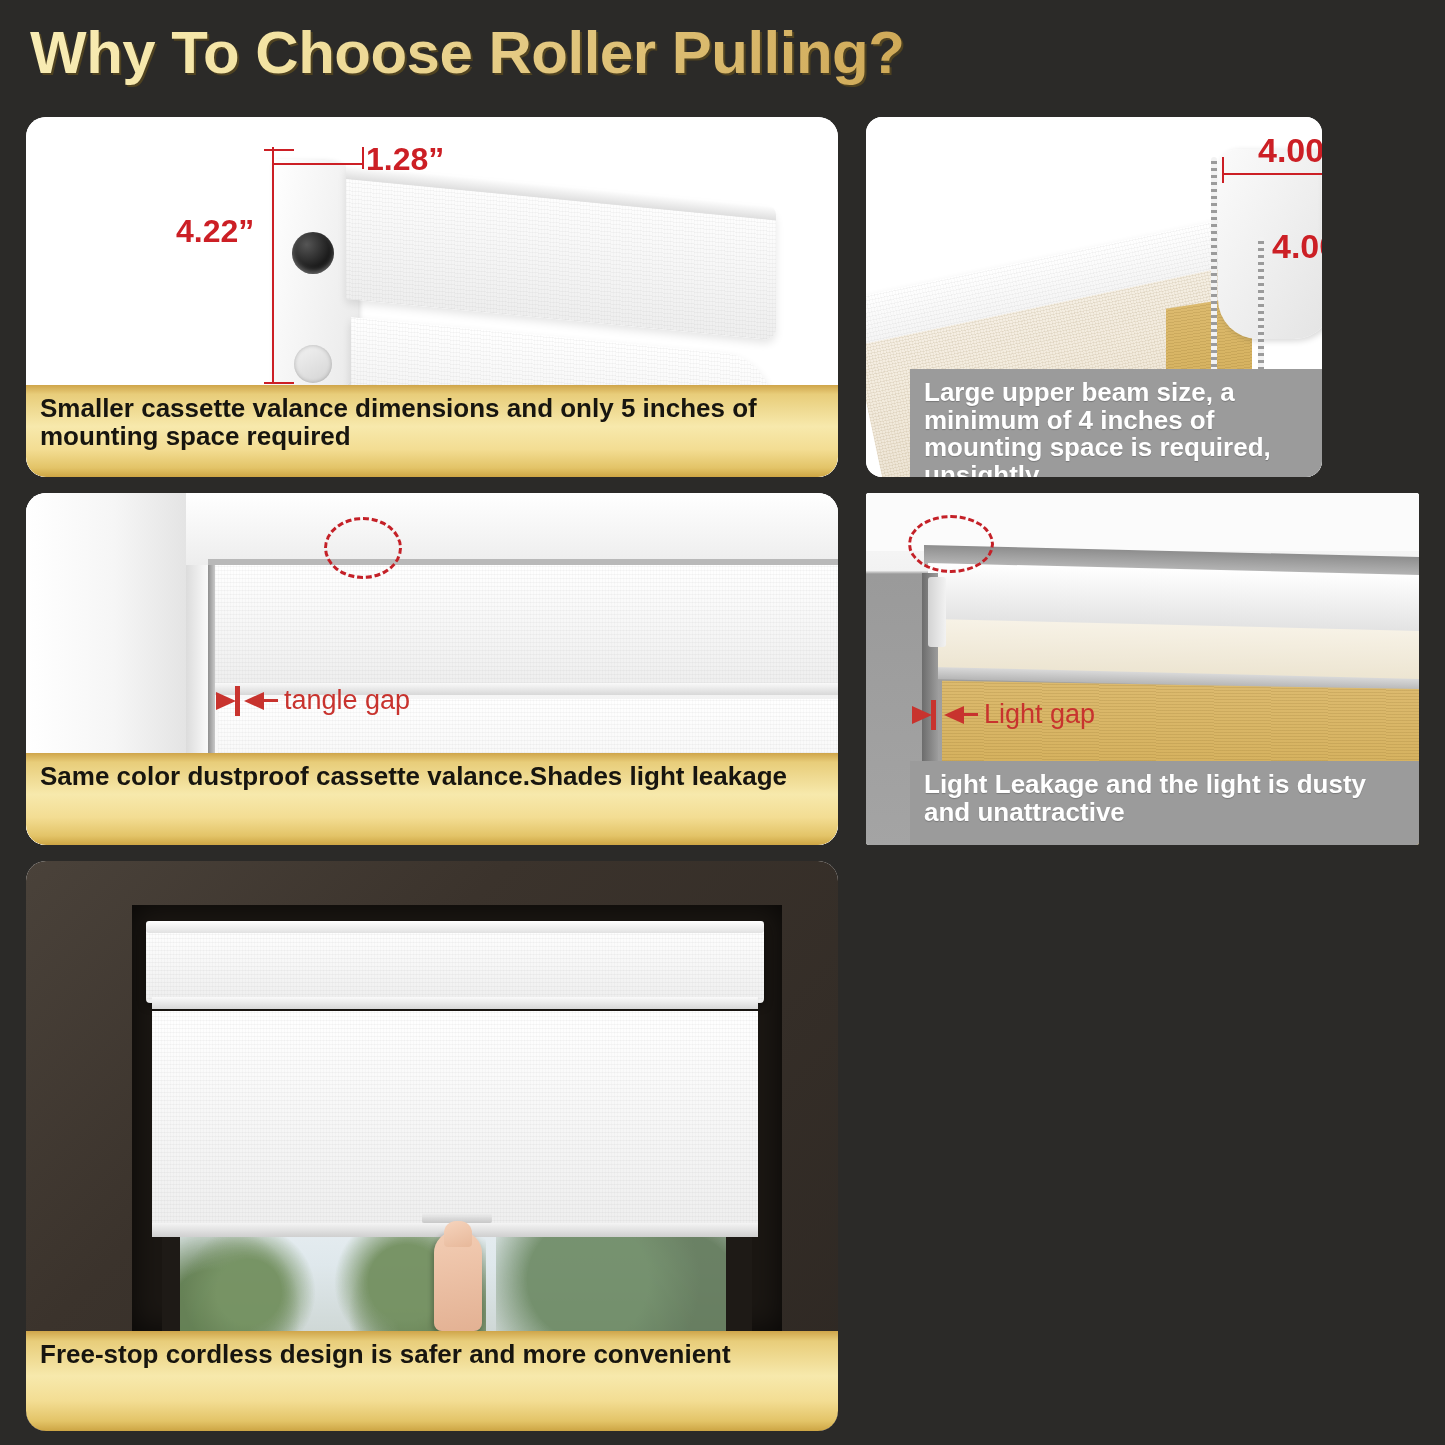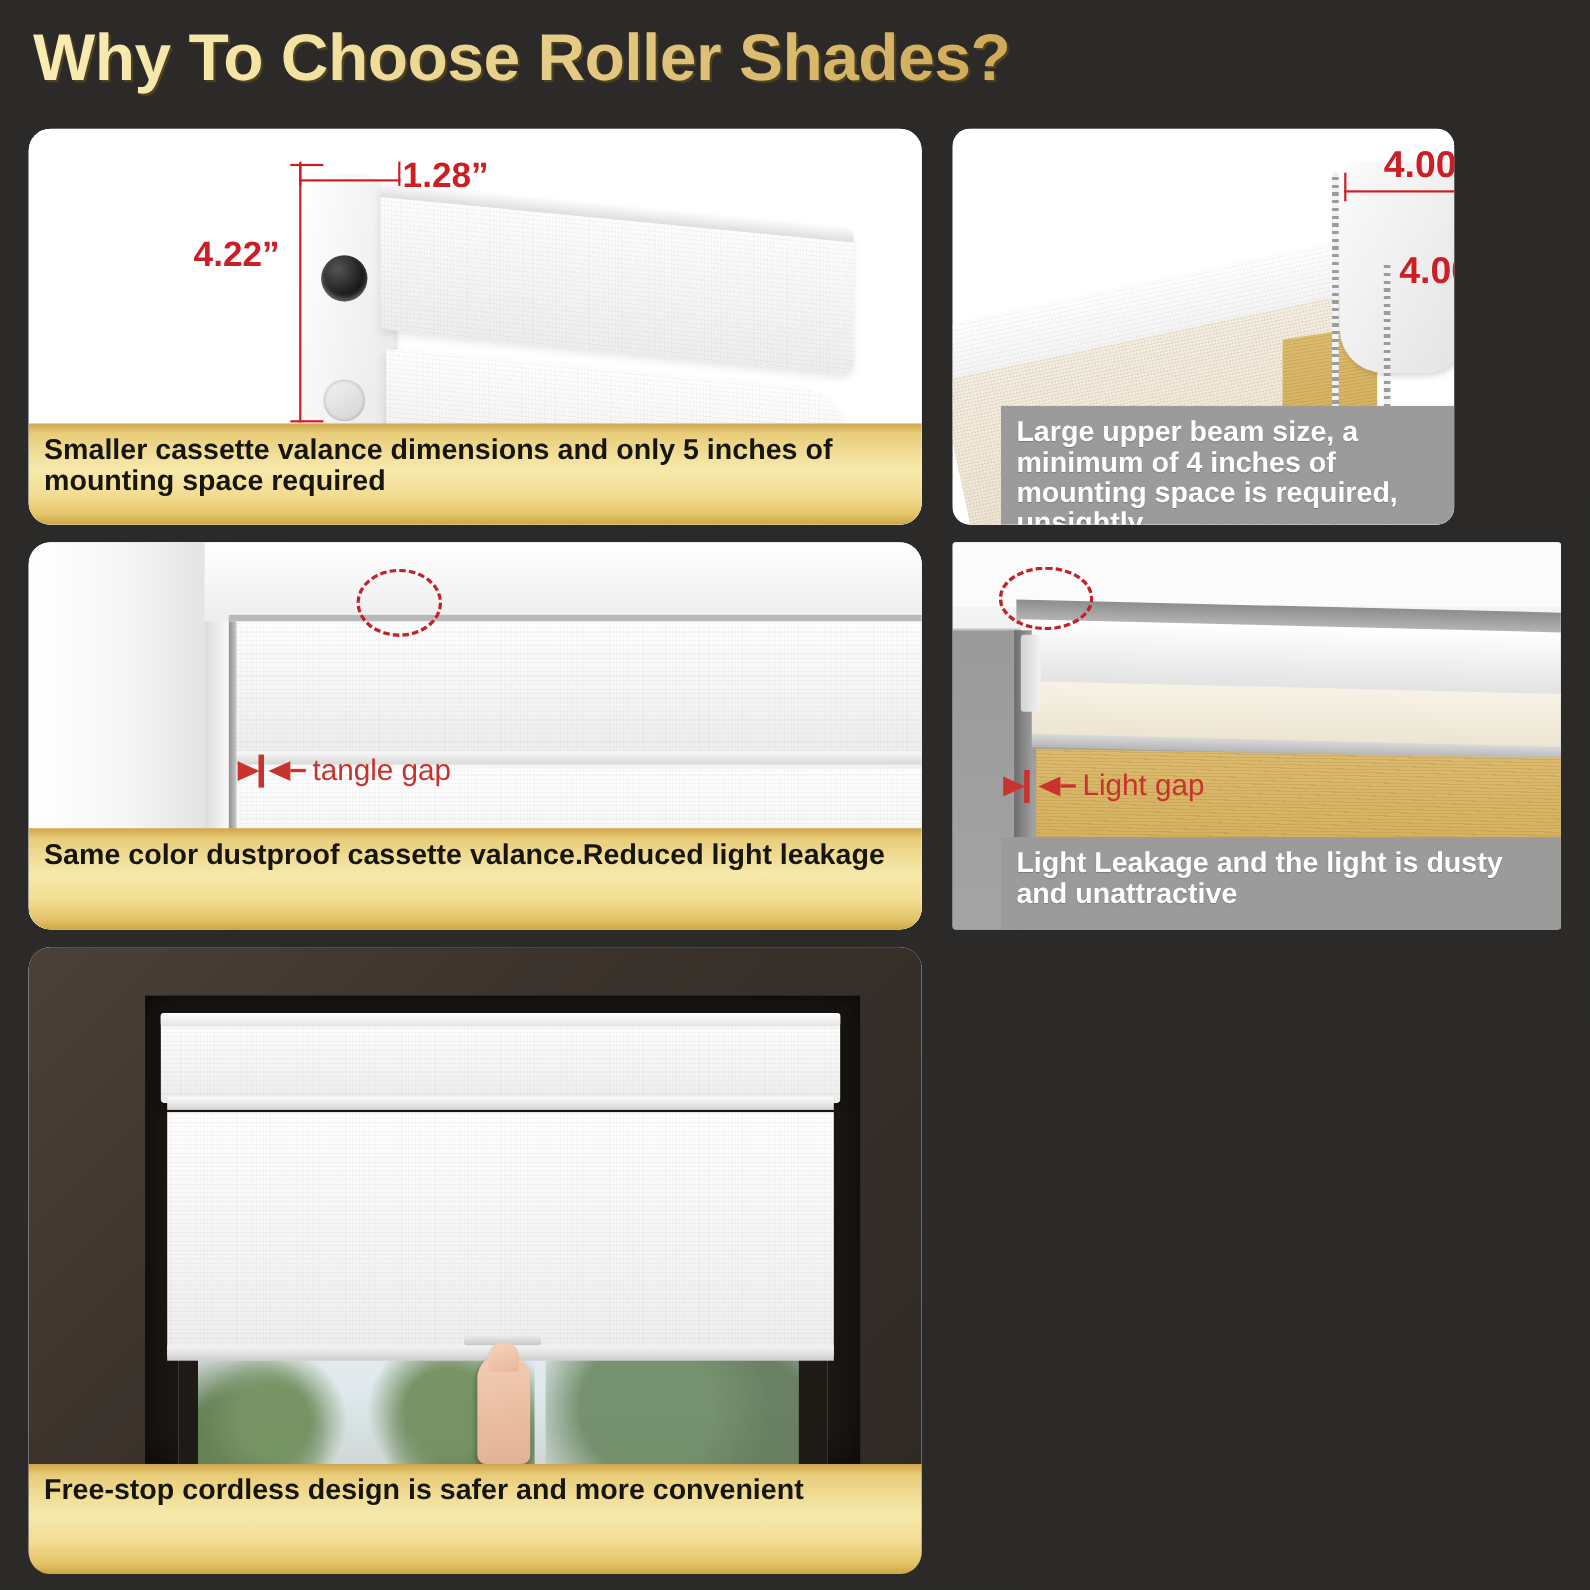--- a/index.html
+++ b/index.html
@@ -160,21 +160,21 @@
   }
   .arrow-tail { height: 3px; background: #c8332e; }
   .gap-bar { width: 5px; height: 30px; background: #c8332e; }
 </style>
 </head>
 <body>
 
 <div class="page">
 
   <div class="title-bar">
-    <div class="title-text">Why To Choose Roller Shades?</div>
+    <div class="title-text">Why To Choose Roller Pulling?</div>
   </div>
 
   <div class="grid">
 
     <div class="panel good" id="p1">
       <div class="photo" style="background:#ffffff;">
 
         <div style="position:absolute;left:246px;top:42px;width:86px;height:235px;
                     background:linear-gradient(100deg,#ffffff,#e9e9e9);
                     border-radius:4px 34px 34px 4px;box-shadow:2px 2px 5px rgba(0,0,0,.13);"></div>
@@ -276,21 +276,21 @@
         <div class="dash-ellipse" style="left:298px;top:24px;width:78px;height:62px;"></div>
 
         <div class="gap-note" style="left:190px;top:192px;">
           <div class="arrow-r" style="margin-right:-1px;"></div>
           <div class="gap-bar"></div>
           <div class="arrow-l" style="margin-left:4px;"></div>
           <div class="arrow-tail" style="width:14px;"></div>
           <span style="margin-left:6px;">tangle gap</span>
         </div>
       </div>
-      <div class="caption good">Same color dustproof cassette valance.Reduced light leakage</div>
+      <div class="caption good">Same color dustproof cassette valance.Shades light leakage</div>
     </div>
 
     <div class="panel bad" id="p4">
       <div class="photo" style="background:linear-gradient(180deg,#fbfbfb 0%,#f2f2f2 22%,#9a9a9a 23%,#a4a4a4 100%);">
         <div style="position:absolute;left:0;top:0;width:100%;height:58px;background:#fbfbfb;"></div>
 
         <div style="position:absolute;left:58px;top:58px;width:500px;height:22px;
                     background:linear-gradient(180deg,#8d8d8d,#bcbcbc);transform:skewY(1.4deg);"></div>
 
         <div style="position:absolute;left:62px;top:76px;width:496px;height:62px;

